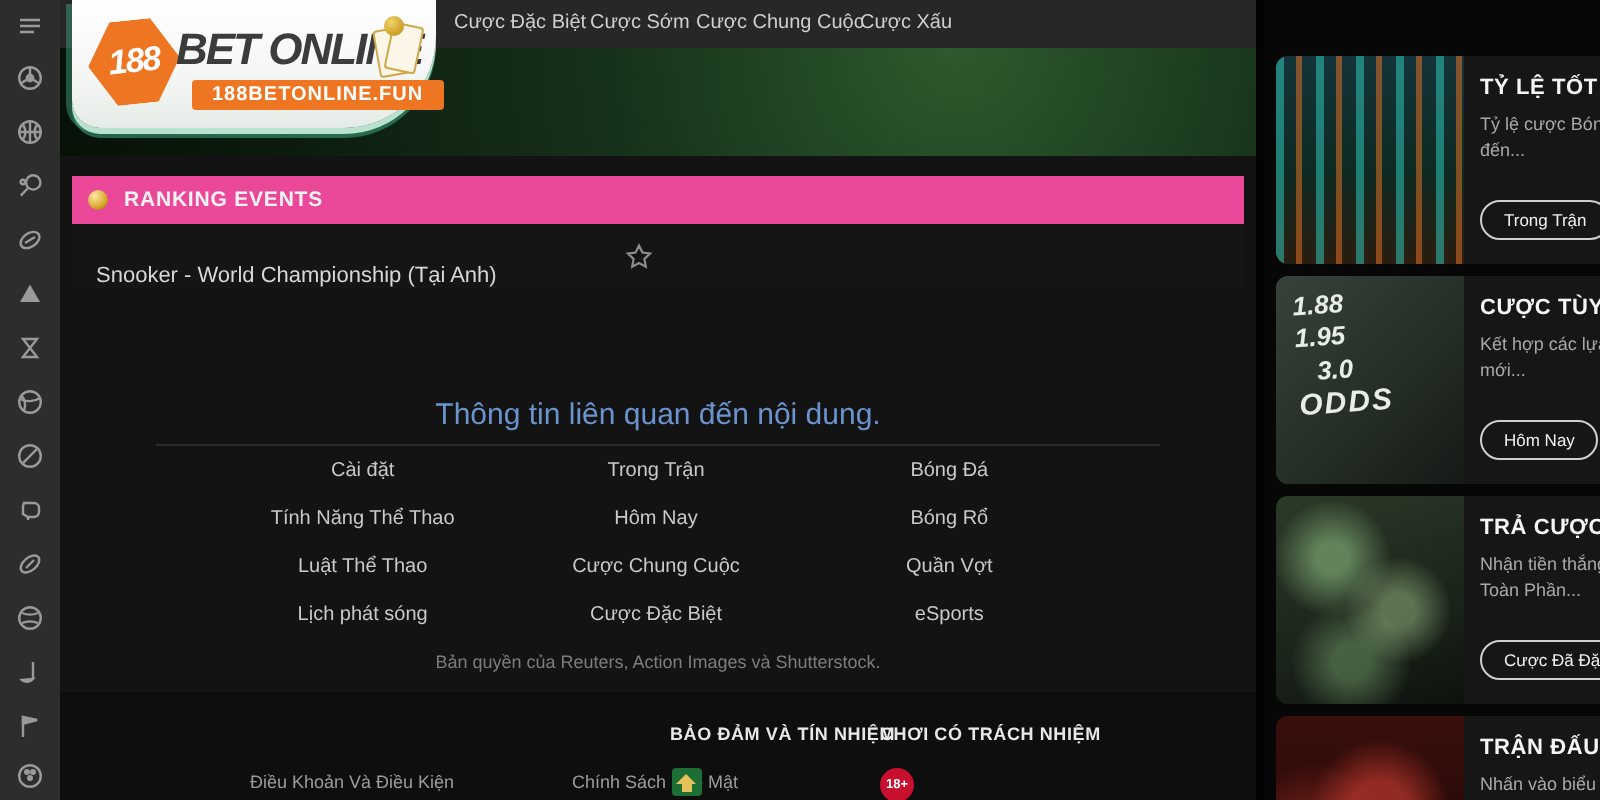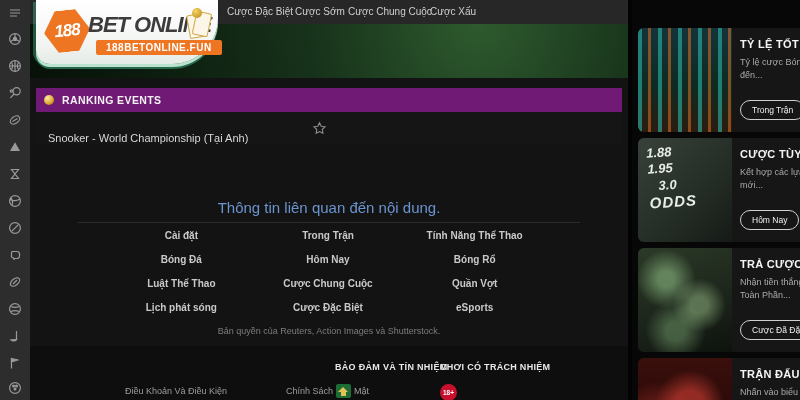--- a/index.html
+++ b/index.html
@@ -36,38 +36,38 @@
   .brandribbon { position:absolute; left:60px; top:40px; background:#ee7623; color:#fff; font-size:10px;
     font-weight:bold; letter-spacing:.5px; padding:2px 10px; border-radius:2px; white-space:nowrap; }
   .cards-art { position:absolute; right:6px; top:8px; width:26px; height:36px; }
   .cardA,.cardB { position:absolute; width:16px; height:24px; background:#fbf6e8; border:1px solid #cfa84a; border-radius:2px; }
   .cardA { left:2px; top:6px; transform:rotate(-10deg); }
   .cardB { left:8px; top:4px; transform:rotate(12deg); }
   .chipA { position:absolute; left:6px; top:0; width:10px; height:10px; border-radius:50%;
     background:radial-gradient(circle at 35% 30%, #f4d46a, #b8860b); }
 
   
-  .rank-bar { position:absolute; left:6px; top:88px; width:586px; height:24px; background:#701a75;
+  .rank-bar { position:absolute; left:6px; top:88px; width:586px; height:24px; background:#ec4899;
     display:flex; align-items:center; }
   .rank-dot { width:10px; height:10px; border-radius:50%; margin:0 8px 0 8px;
     background:radial-gradient(circle at 35% 30%, #ffe9a8, #d8a62a 60%, #8a6414); }
   .rank-title { color:#f2f2f2; font-size:10.5px; font-weight:bold; letter-spacing:.4px; }
 
   .event-row { position:absolute; left:6px; top:112px; width:586px; height:32px; background:#151515;
     display:flex; align-items:flex-end; }
   .event-name { color:#d8d8d8; font-size:11px; margin-left:12px; }
   .fav-star { position:absolute; left:276px; top:9px; width:15px; height:15px; cursor:pointer; }
   .fav-star svg { width:15px; height:15px; fill:none; stroke:#8d8d8d; stroke-width:1.1; }
 
   
   .related-heading { position:absolute; left:0; top:199px; width:598px; text-align:center;
     color:#6b94cf; font-size:15px; cursor:pointer; }
   .divider { position:absolute; left:48px; top:222px; width:502px; height:1px; background:#2b2b2b; }
   .link-grid { position:absolute; left:78px; top:230px; width:440px; display:grid;
-    grid-template-columns:1fr 1fr 1fr; row-gap:13px;font-weight:bold; }
+    grid-template-columns:1fr 1fr 1fr; row-gap:13px; }
   .link-grid .glink { text-align:center; color:#c9c9c9; font-size:10px; cursor:pointer; white-space:nowrap; }
   .copyright { position:absolute; left:0; top:326px; width:598px; text-align:center; color:#7d7d7d; font-size:9px; }
 
   
   .footer { position:absolute; left:0; top:346px; width:598px; height:54px; background:#0e0e0e; }
   .f-head { position:absolute; top:16px; color:#e8e8e8; font-size:9px; font-weight:bold; letter-spacing:.3px; white-space:nowrap; }
   .f-link { position:absolute; top:40px; color:#9c9c9c; font-size:9px; white-space:nowrap; cursor:pointer; }
   .trust-badge { position:absolute; left:306px; top:38px; width:15px; height:14px; background:#1d6e35;
     border-radius:2px; }
   .trust-badge::before { content:""; position:absolute; left:2px; top:3px; width:0; height:0;
@@ -241,22 +241,22 @@
           </svg>
       </div>
     </div>
 
     <div class="related-heading">Thông tin liên quan đến nội dung.</div>
     <div class="divider"></div>
 
     <div class="link-grid">
       <div class="glink">Cài đặt</div>
       <div class="glink">Trong Trận</div>
+      <div class="glink">Bóng Đá</div>
       <div class="glink">Tính Năng Thể Thao</div>
-      <div class="glink">Bóng Đá</div>
       <div class="glink">Hôm Nay</div>
       <div class="glink">Bóng Rổ</div>
       <div class="glink">Luật Thể Thao</div>
       <div class="glink">Cược Chung Cuộc</div>
       <div class="glink">Quần Vợt</div>
       <div class="glink">Lịch phát sóng</div>
       <div class="glink">Cược Đặc Biệt</div>
       <div class="glink">eSports</div>
     </div>
 

